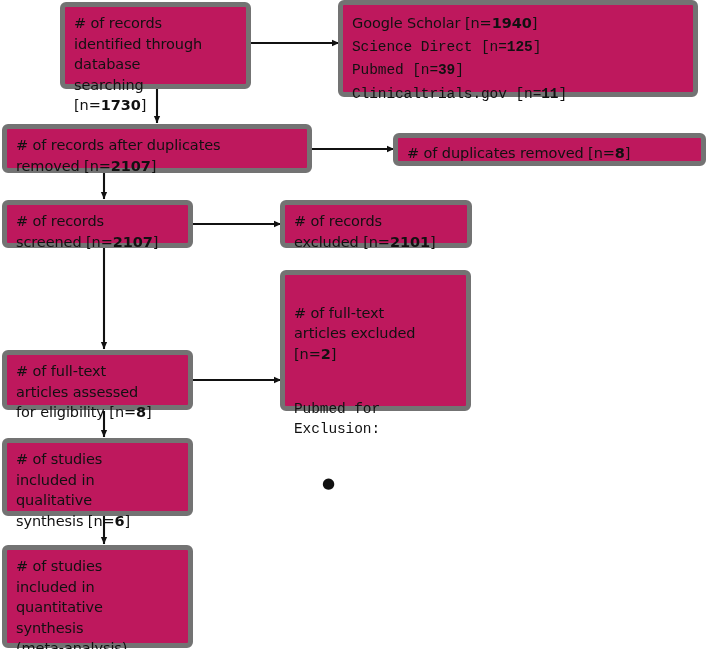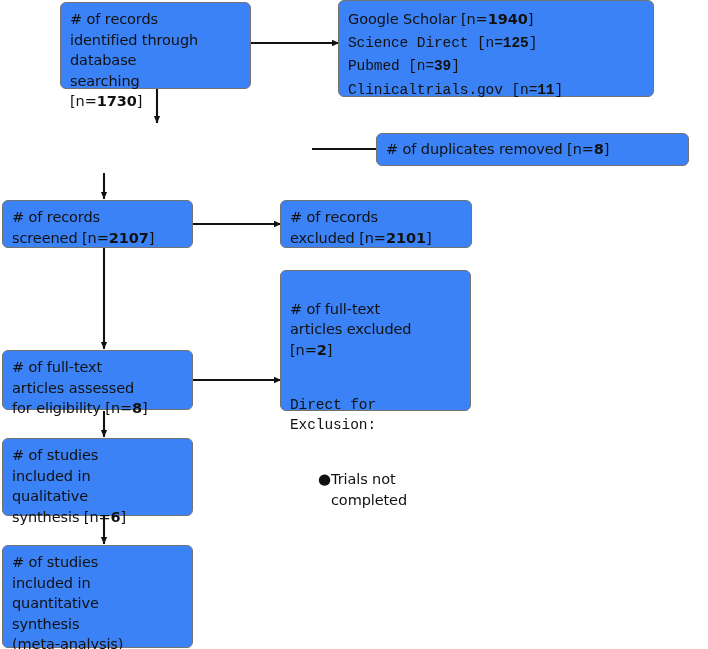--- a/index.html
+++ b/index.html
@@ -19,39 +19,39 @@
     position: absolute;
     left: 0;
     top: 0;
     width: 708px;
     height: 649px;
     pointer-events: none;
   }
   .node {
     position: absolute;
     box-sizing: border-box;
-    background: #3b82f6;
-    border: 1px solid #737373;
+    background: #be185d;
+    border: 5px solid #737373;
     border-radius: 6px;
     color: #111111;
     font-size: 14.5px;
     line-height: 20.5px;
     padding: 6px 8px 6px 9px;
     white-space: pre-line;
     letter-spacing: -0.1px;
   }
   .node .n {
     font-weight: bold;
   }
   
   #node-identified   { left: 60px;  top: 2px;   width: 191px; height: 87px; }
-  #node-sources      { left: 338px; top: 0px;   width: 316px; height: 97px;
+  #node-sources      { left: 338px; top: 0px;   width: 360px; height: 97px;
                        padding-top: 7px; line-height: 23.5px; }
   #node-after-dup    { left: 2px;   top: 124px; width: 310px; height: 49px; }
-  #node-dup-removed  { left: 376px; top: 133px; width: 313px; height: 33px;
+  #node-dup-removed  { left: 393px; top: 133px; width: 313px; height: 33px;
                        padding-top: 5px; }
   #node-screened     { left: 2px;   top: 200px; width: 191px; height: 48px; }
   #node-excluded     { left: 280px; top: 200px; width: 192px; height: 48px; }
   #node-ft-excluded  { left: 280px; top: 270px; width: 191px; height: 141px;
                        padding: 7px 8px 6px 9px; }
   #node-ft-assessed  { left: 2px;   top: 350px; width: 191px; height: 60px; }
   #node-qualitative  { left: 2px;   top: 438px; width: 191px; height: 78px; }
   #node-quantitative { left: 2px;   top: 545px; width: 191px; height: 103px; }
   
   .blk { white-space: pre-line; }
@@ -97,39 +97,39 @@
   </svg>
 
   <div class="node" id="node-identified"><span># of records
 identified through
 database
 searching
 [n=</span><span class="n">1730</span><span>]</span></div>
 
   <div class="node" id="node-sources"><div class="blk" style="margin:0"><span>Google Scholar [n=</span><span class="n">1940</span><span>]</span></div><div class="blk" style="margin:0"><span>Science Direct [n=</span><span class="n">125</span><span>]</span></div><div class="blk" style="margin:0"><span>Pubmed [n=</span><span class="n">39</span><span>]</span></div><div class="blk" style="margin:0"><span>Clinicaltrials.gov [n=</span><span class="n">11</span><span>]</span></div></div>
 
+  <div class="node" id="node-after-dup"><span># of records after duplicates
+removed [n=</span><span class="n">2107</span><span>]</span></div>
 
   <div class="node" id="node-dup-removed"><span># of duplicates removed [n=</span><span class="n">8</span><span>]</span></div>
 
   <div class="node" id="node-screened"><span># of records
 screened [n=</span><span class="n">2107</span><span>]</span></div>
 
   <div class="node" id="node-excluded"><span># of records
 excluded [n=</span><span class="n">2101</span><span>]</span></div>
 
   <div class="node" id="node-ft-excluded">
     <div class="blk" style="margin:0"><span># of full-text
 articles excluded
 [n=</span><span class="n">2</span><span>]</span></div>
-    <div class="blk">Direct for
+    <div class="blk">Pubmed for
 Exclusion:</div>
     <div class="bullet-row">
       <span class="bullet-dot">●</span>
-      <span class="bullet-text">Trials not
-completed</span>
     </div>
   </div>
 
   <div class="node" id="node-ft-assessed"><span># of full-text
 articles assessed
 for eligibility [n=</span><span class="n">8</span><span>]</span></div>
 
   <div class="node" id="node-qualitative"><span># of studies
 included in
 qualitative

